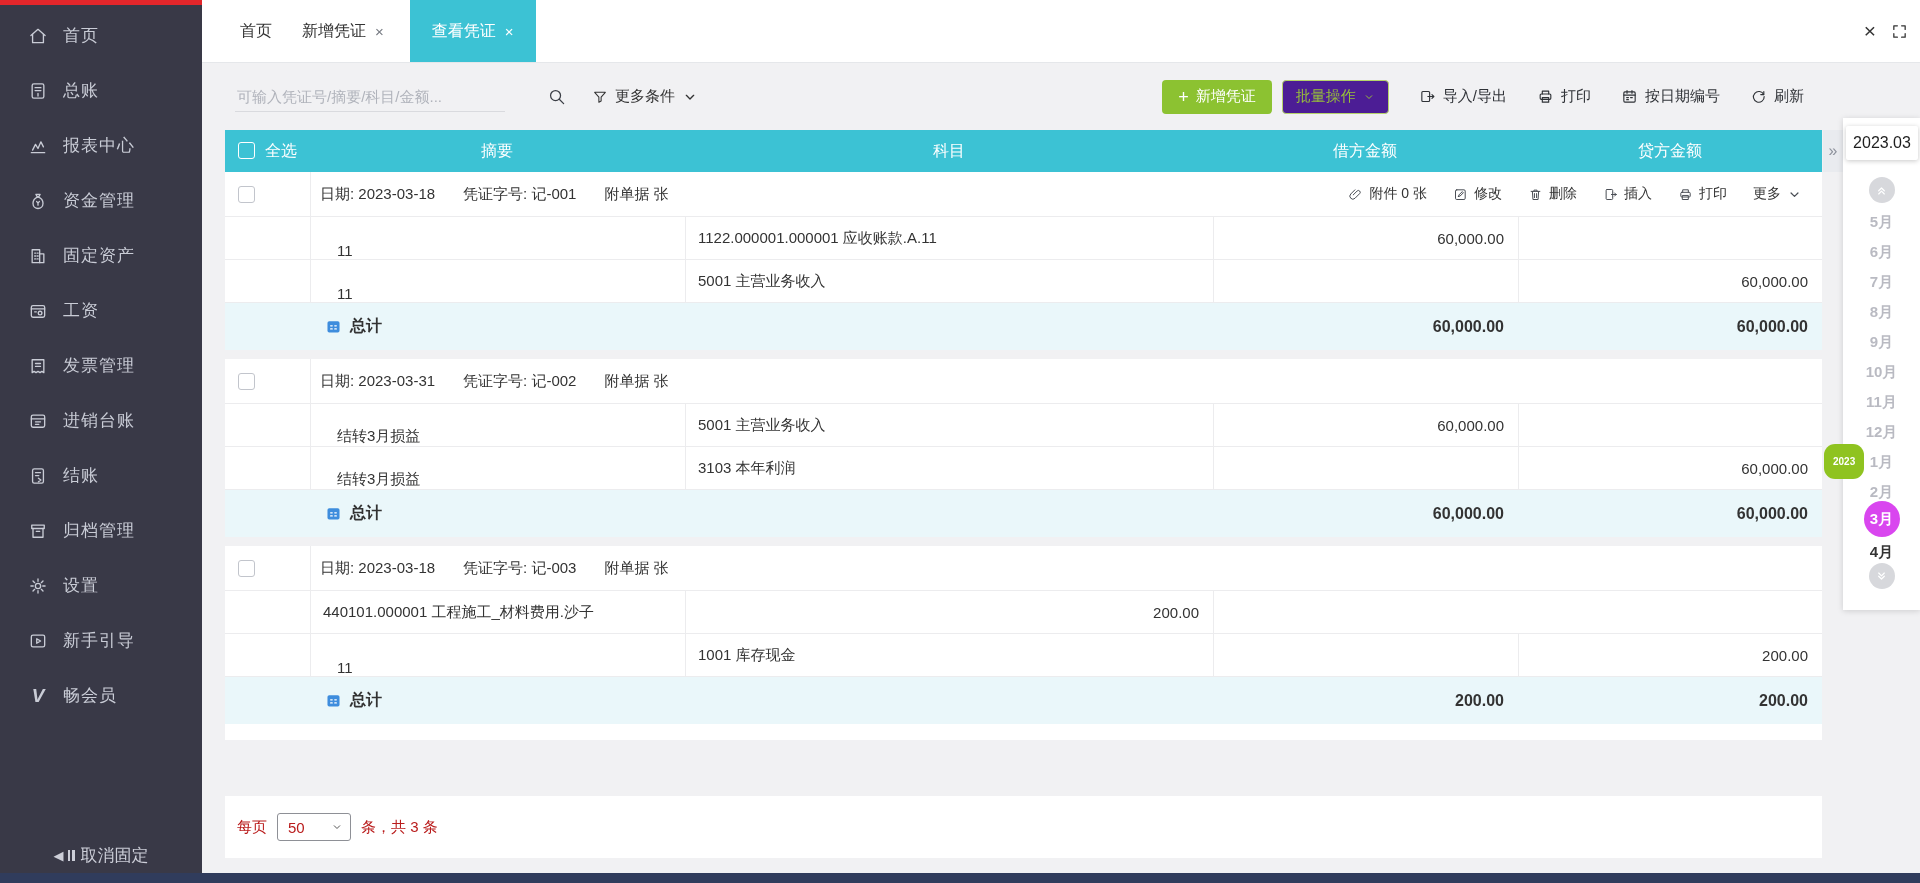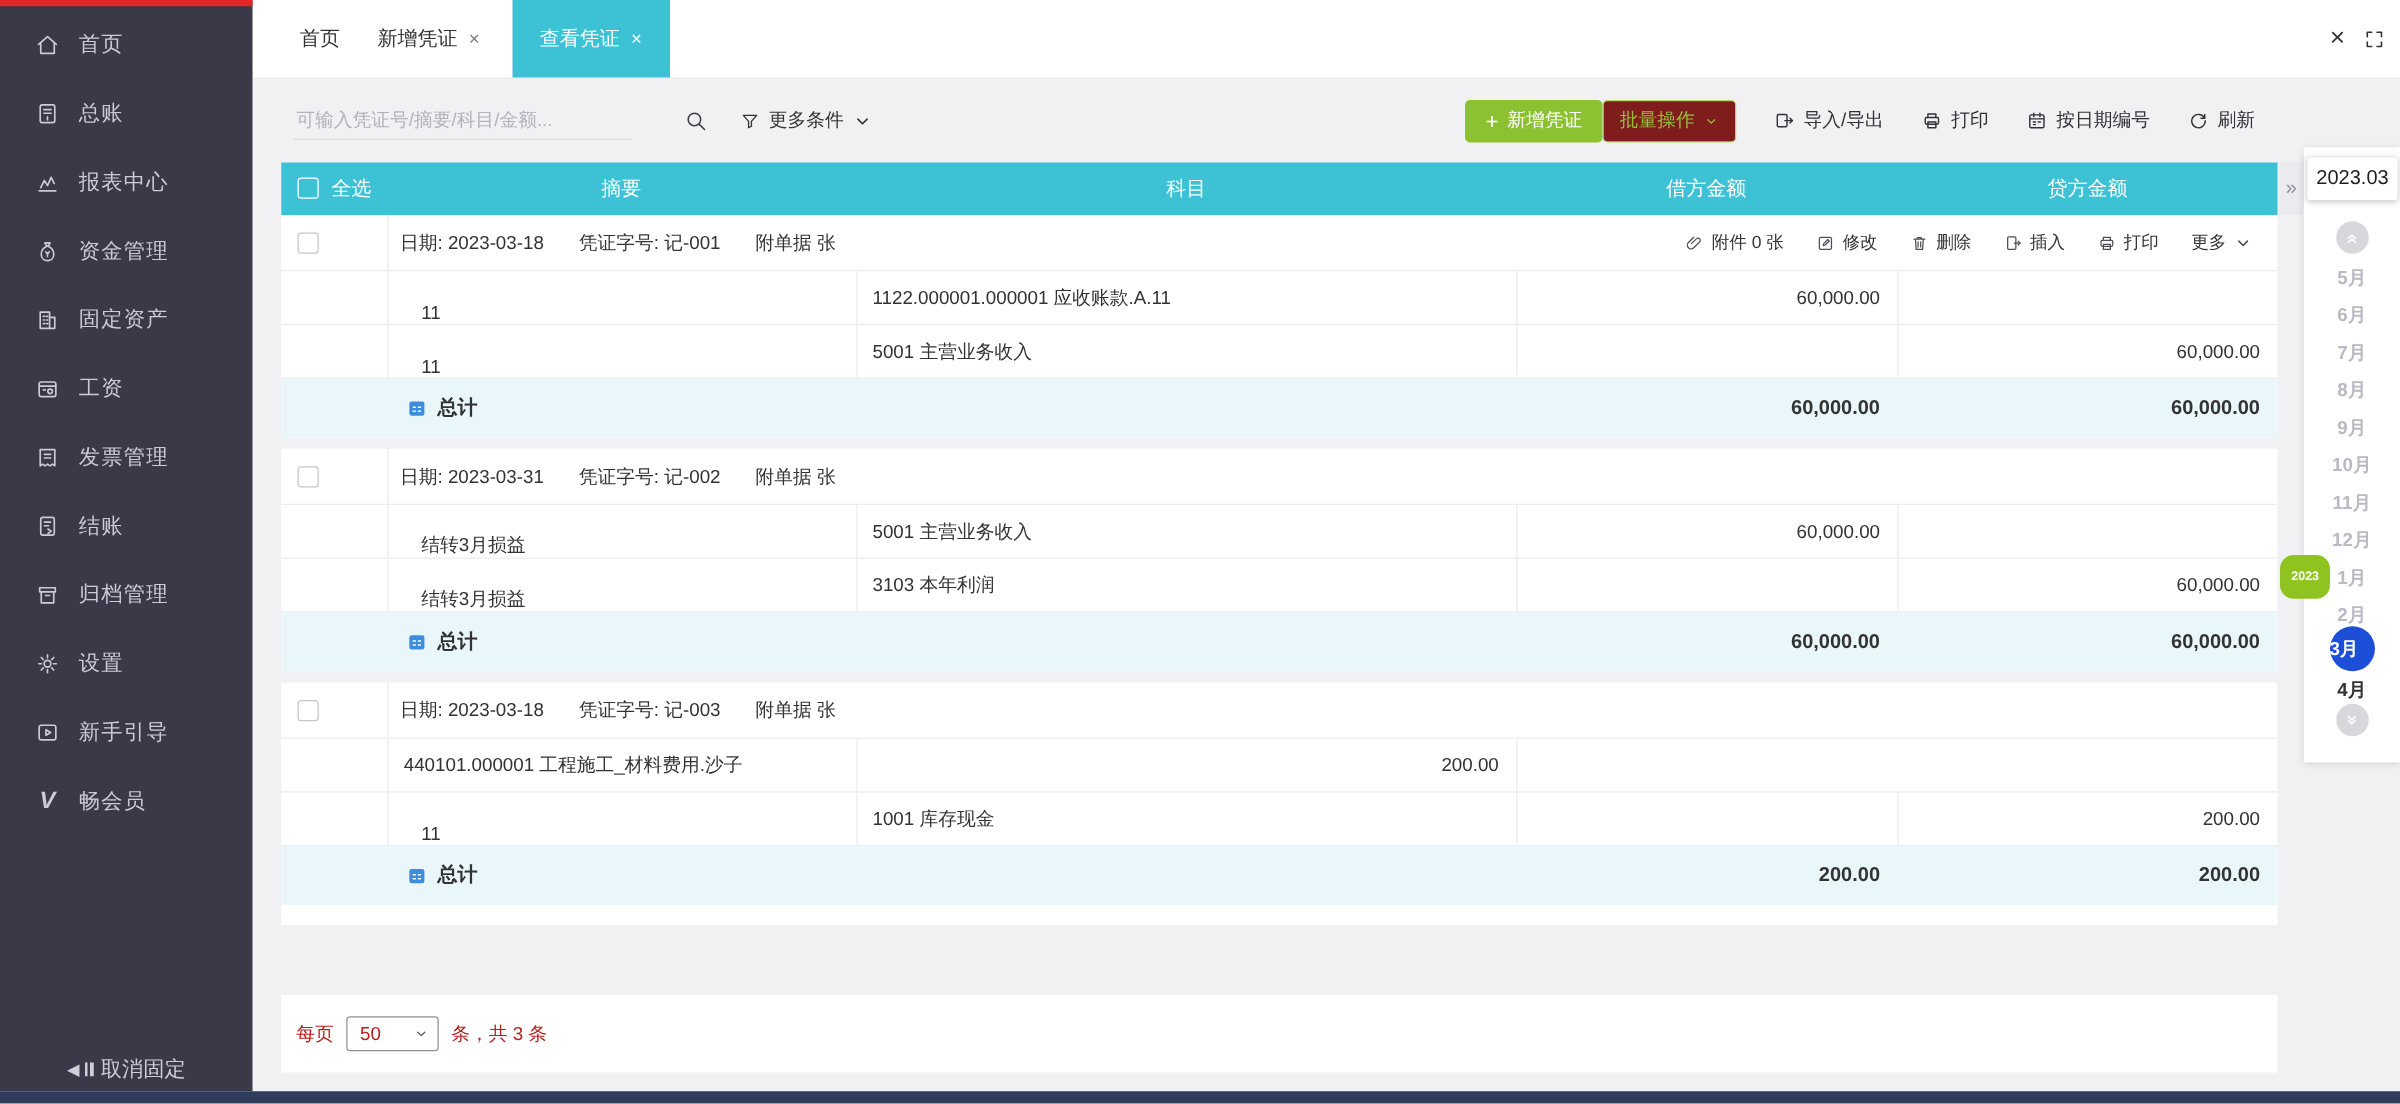--- a/index.html
+++ b/index.html
@@ -47,21 +47,21 @@
   .search-input::placeholder{color:#b0b3bb;}
   .search-btn{margin-left:42px;color:#3b3e45;cursor:pointer;display:flex;}
   .search-btn svg{width:19px;height:19px;}
   .filter-btn{margin-left:26px;display:flex;align-items:center;gap:7px;color:#333;font-size:15px;cursor:pointer;}
   .filter-btn svg{width:16px;height:16px;}
   .chev{width:12px;height:12px;stroke-width:2;}
   .tool-right{margin-left:auto;margin-right:116px;display:flex;align-items:center;}
   .btn-green{height:34px;padding:0 16px;border-radius:4px;background:#8cc231;color:#fff;font-size:15px;
              display:flex;align-items:center;gap:7px;cursor:pointer;border:none;}
   .btn-green .plus{font-size:18px;line-height:1;}
-  .btn-batch{height:34px;padding:0 13px;border-radius:4px;border:1px solid #b5d36b;background:#7f1d1d;
+  .btn-batch{height:34px;margin-left:10px;padding:0 13px;border-radius:4px;border:1px solid #b5d36b;background:#4c1d95;
              color:#97bf3a;font-size:15px;display:flex;align-items:center;gap:7px;cursor:pointer;}
   .tool-link{margin-left:30px;display:flex;align-items:center;gap:7px;font-size:15px;color:#2f3237;cursor:pointer;}
   .tool-link svg{width:17px;height:17px;}
 
   
   .content{position:absolute;top:130px;left:0;right:0;bottom:0;}
   .table-wrap{position:absolute;left:23px;top:0;width:1597px;}
   .thead{height:42px;background:#3cc2d4;position:relative;color:#fff;}
   .thead .hcb{position:absolute;left:13px;top:12px;}
   .sel-all{position:absolute;left:40px;top:0;height:100%;display:flex;align-items:center;font-size:16px;}
@@ -109,21 +109,21 @@
                box-shadow:0 1px 5px rgba(0,0,0,.22);display:flex;align-items:center;justify-content:center;
                font-size:16px;color:#1e1e1e;}
   .chev-circle{position:absolute;left:50%;transform:translateX(-50%);width:26px;height:26px;border-radius:50%;
                background:#d7d8dc;color:#fff;display:flex;align-items:center;justify-content:center;cursor:pointer;}
   .chev-circle svg{width:15px;height:15px;stroke-width:2;}
   .chev-up{top:59px;} .chev-down{top:445px;}
   .month{position:absolute;left:0;width:100%;height:30px;display:flex;align-items:center;justify-content:center;
          font-size:15px;color:#b9bac2;cursor:pointer;font-weight:bold;}
   .m-next{color:#333;}
   .m-sel{color:#fff;}
-  .sel-circle{width:36px;height:36px;border-radius:50%;background:#1d4ed8;display:flex;align-items:center;justify-content:flex-start;}
+  .sel-circle{width:36px;height:36px;border-radius:50%;background:#d946ef;display:flex;align-items:center;justify-content:center;}
   .year-pill{position:absolute;left:-19px;top:326px;height:35px;padding:0 9px;background:#8fc320;color:#fff;
              font-size:10px;font-weight:bold;border-radius:11px;display:flex;align-items:center;z-index:3;}
 </style>
 </head>
 <body>
 
 <div class="app">
 
   <aside class="sidebar">
     <div class="red-strip"></div>
@@ -171,20 +171,27 @@
             <circle cx="14.5" cy="14.5" r="2.2"></circle>
           </svg>
         <span class="lbl">工资</span>
       </div>
       <div class="nav-item">
         <svg viewBox="0 0 24 24">
             <path d="M5 4.5h14V20l-2.3-1.6-2.3 1.6-2.4-1.6L9.6 20l-2.3-1.6L5 20z"></path>
             <path d="M9 9h6M9 12.5h6"></path>
           </svg>
         <span class="lbl">发票管理</span>
+      </div>
+      <div class="nav-item">
+        <svg viewBox="0 0 24 24">
+            <rect x="4" y="5" width="16" height="14.5" rx="2"></rect>
+            <path d="M4 9.5h16M9 13h6M9 16h4"></path>
+          </svg>
+        <span class="lbl">进销台账</span>
       </div>
       <div class="nav-item">
         <svg viewBox="0 0 24 24">
             <rect x="5.5" y="3.5" width="13" height="17" rx="2"></rect>
             <path d="M9 8h6M9 11.5h4M12.5 14.6l3 2.2-3 2.2"></path>
           </svg>
         <span class="lbl">结账</span>
       </div>
       <div class="nav-item">
         <svg viewBox="0 0 24 24">

